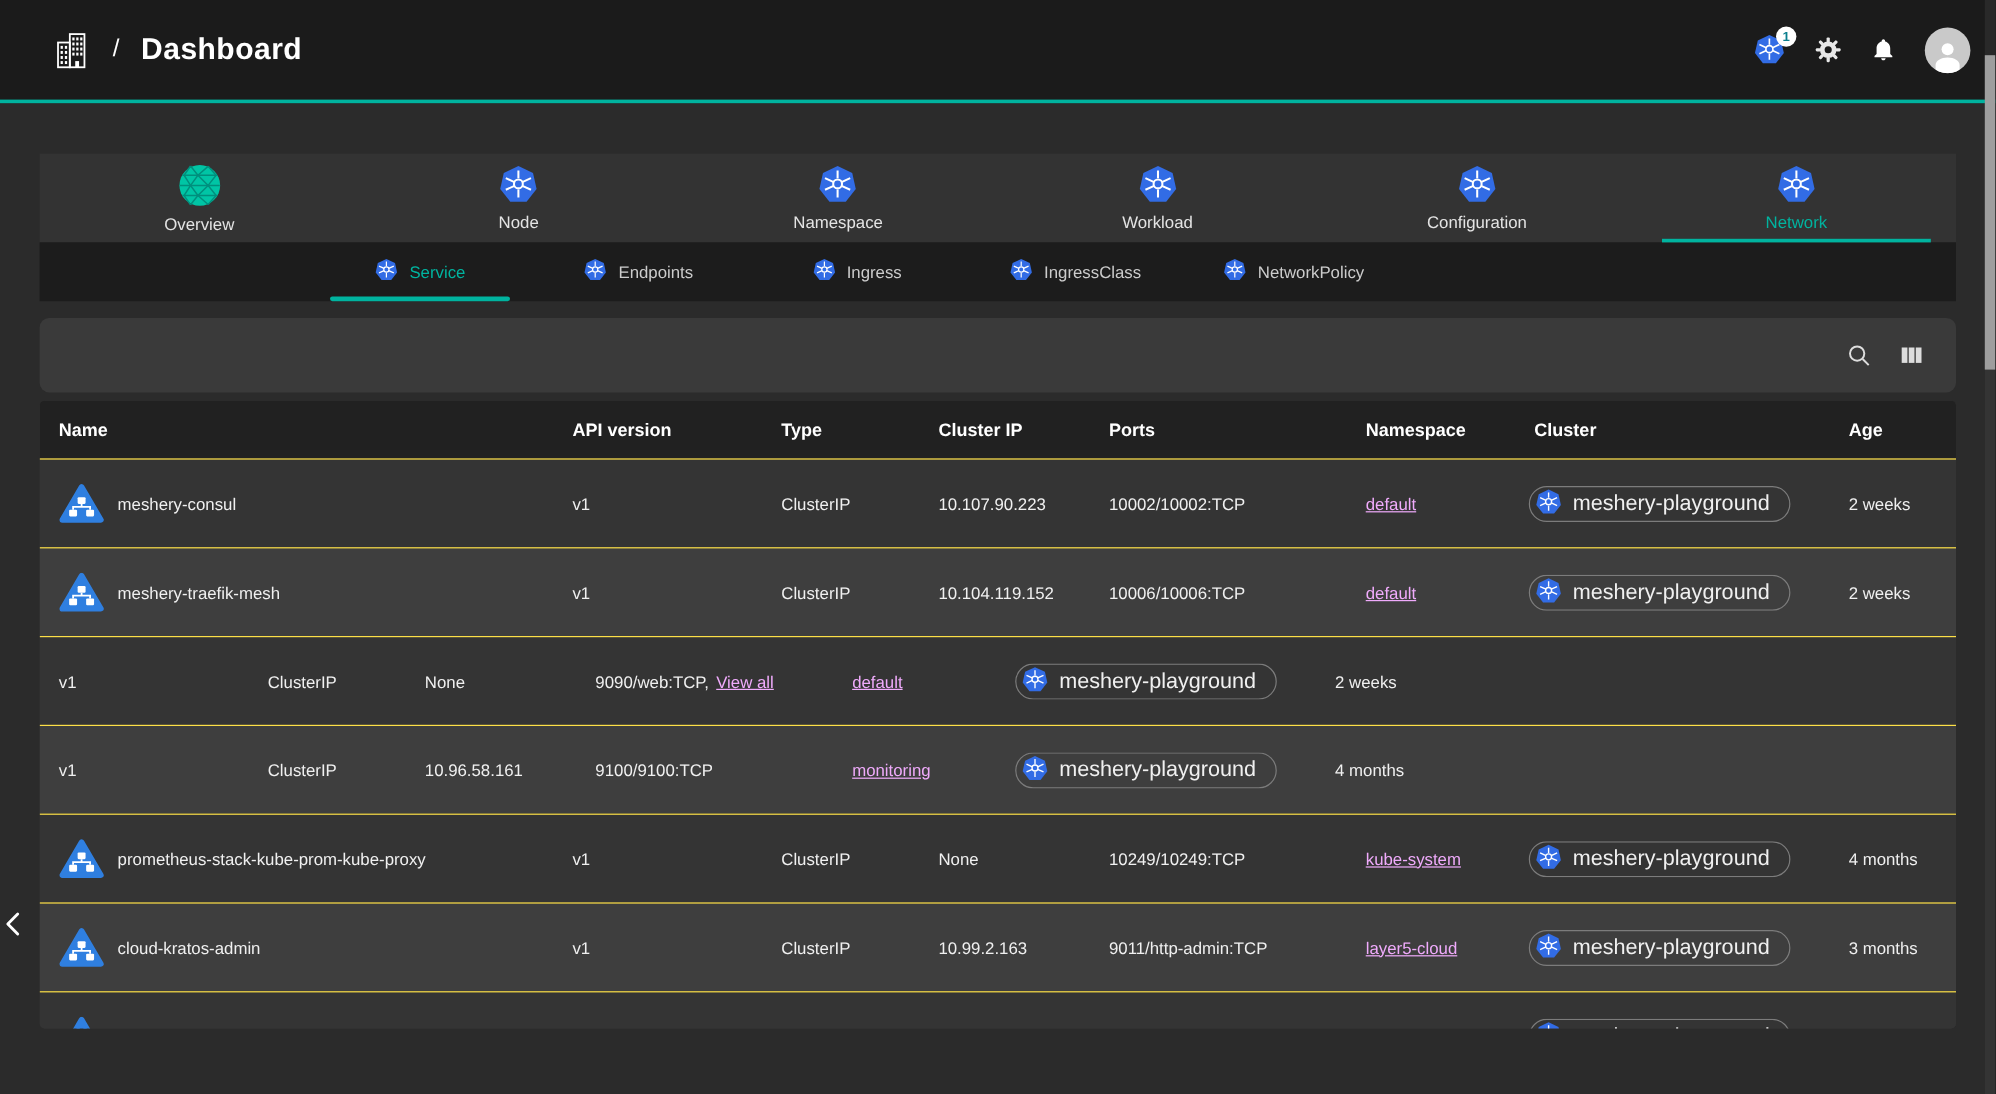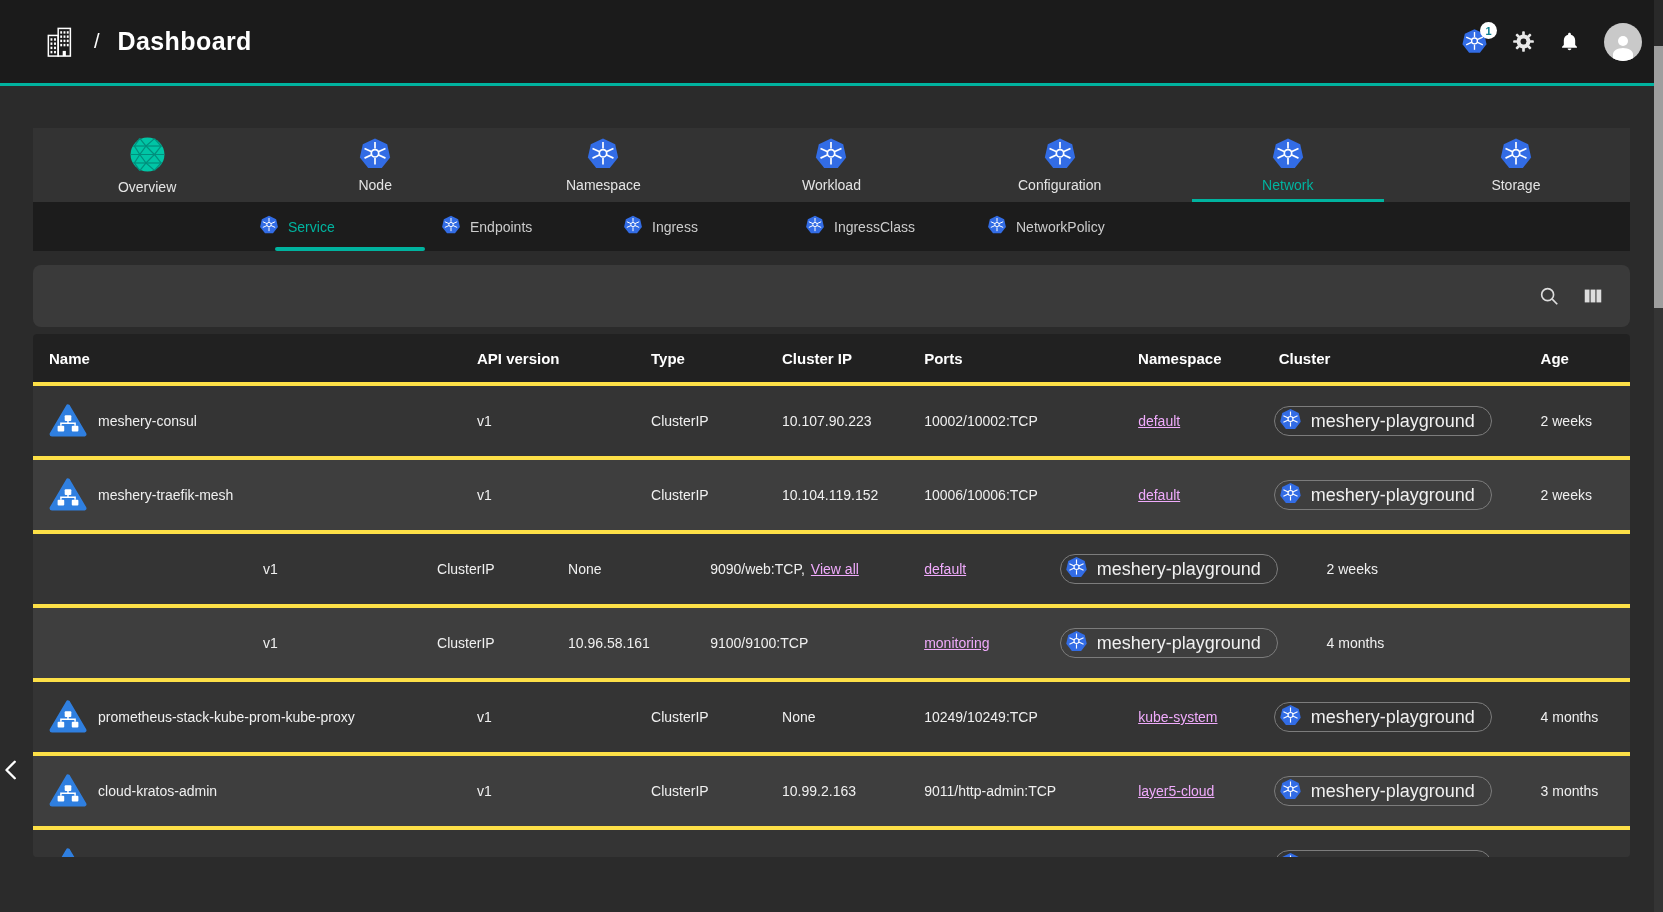--- a/index.html
+++ b/index.html
@@ -43,21 +43,21 @@
   .main-tab .lbl { font-size:14px; color:#e4e4e4; }
   .main-tab.selected .lbl { color:#00B39F; }
   .main-tab.selected::after {
     content:""; position:absolute; bottom:0; left:8%; width:84%; height:3px; background:#00B39F;
   }
   
   .sub-tabs {
     margin:0 33px; height:49px; background:#1c1c1c; display:flex; padding-left:226px;
   }
   .sub-tab {
-    width:182px; display:flex; align-items:center; justify-content:flex-start; gap:9px;
+    width:182px; display:flex; align-items:center; justify-content:center; gap:9px;
     position:relative; cursor:pointer; font-size:14px; color:#cccccc;
   }
   .sub-tab svg { width:20px; height:20px; }
   .sub-tab.selected { color:#00B39F; }
   .sub-tab.selected::after {
     content:""; position:absolute; bottom:0; left:9%; width:82%; height:4px;
     border-radius:3px; background:#00B39F;
   }
   
   .toolbar {
@@ -68,21 +68,21 @@
   
   .table-card {
     margin:7px 33px 0; height:523px; background:#343434; border-radius:4px; overflow:hidden;
   }
   .thead {
     height:48px; background:#212121; display:flex; align-items:center;
     color:#ffffff; font-weight:bold; font-size:15px;
   }
   .row {
     height:74px; display:flex; align-items:center; font-size:14px; color:#f0f0f0;
-    border-top:4px solid #fde047; cursor:pointer;justify-content:center;
+    border-top:1px solid #fde047; cursor:pointer;
   }
   .rows .row:nth-child(odd) { background:#343434; }
   .rows .row:nth-child(even) { background:#3e3e3e; }
   .cell { padding-left:16px; white-space:nowrap; overflow:hidden; }
   .col0 { width:26.8%; } .col1 { width:10.9%; } .col2 { width:8.2%; }
   .col3 { width:8.9%; }  .col4 { width:13.4%; } .col5 { width:8.8%; }
   .col6 { width:16.4%; } .col7 { width:6.6%; }
   .name-cell { display:flex; align-items:center; gap:11px; }
   .svc-icon svg { width:38px; height:34px; display:block; }
   .ports-cell span { margin-right:6px; }
@@ -297,38 +297,20 @@
       <line x1="12" y1="14.8" x2="12" y2="19.4"></line>
       <line x1="4.6" y1="8.1" x2="9.7" y2="10.4"></line>
       <line x1="14.3" y1="12.6" x2="19.4" y2="14.9"></line>
       <line x1="4.6" y1="14.9" x2="9.7" y2="12.6"></line>
       <line x1="14.3" y1="10.4" x2="19.4" y2="8.1"></line>
     </g>
   </svg>
         </span>
     <span class="lbl">Network</span>
   </div>
-      <div class="main-tab">
-
-    <span class="tab-icon k8s-icon">
-          <svg viewBox="0 0 24 24">
-    <polygon points="12,1 20.6,5.1 22.7,14.4 16.8,21.9 7.2,21.9 1.3,14.4 3.4,5.1" fill="#326CE5"></polygon>
-    <g stroke="#ffffff" stroke-width="1.2" fill="none">
-      <circle cx="12" cy="11.5" r="2.6"></circle>
-      <line x1="12" y1="3.6" x2="12" y2="8.2"></line>
-      <line x1="12" y1="14.8" x2="12" y2="19.4"></line>
-      <line x1="4.6" y1="8.1" x2="9.7" y2="10.4"></line>
-      <line x1="14.3" y1="12.6" x2="19.4" y2="14.9"></line>
-      <line x1="4.6" y1="14.9" x2="9.7" y2="12.6"></line>
-      <line x1="14.3" y1="10.4" x2="19.4" y2="8.1"></line>
-    </g>
-  </svg>
-        </span>
-    <span class="lbl">Storage</span>
-  </div>
     </nav>
 
   <nav class="sub-tabs">
       <div class="sub-tab selected">
     <span class="tab-icon k8s-icon"><svg viewBox="0 0 24 24">
     <polygon points="12,1 20.6,5.1 22.7,14.4 16.8,21.9 7.2,21.9 1.3,14.4 3.4,5.1" fill="#326CE5"></polygon>
     <g stroke="#ffffff" stroke-width="1.2" fill="none">
       <circle cx="12" cy="11.5" r="2.6"></circle>
       <line x1="12" y1="3.6" x2="12" y2="8.2"></line>
       <line x1="12" y1="14.8" x2="12" y2="19.4"></line>

